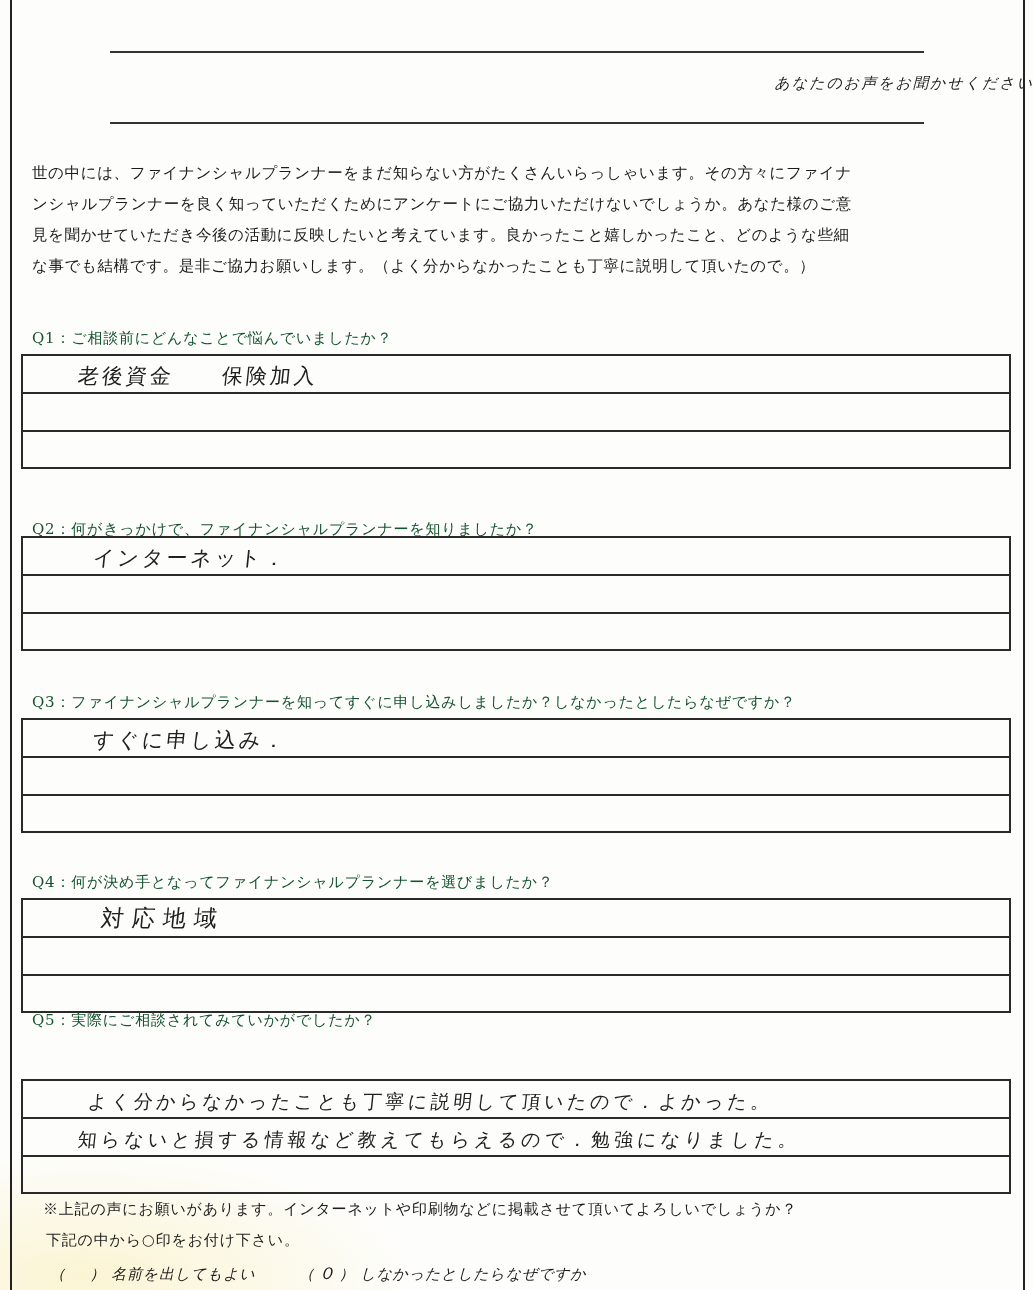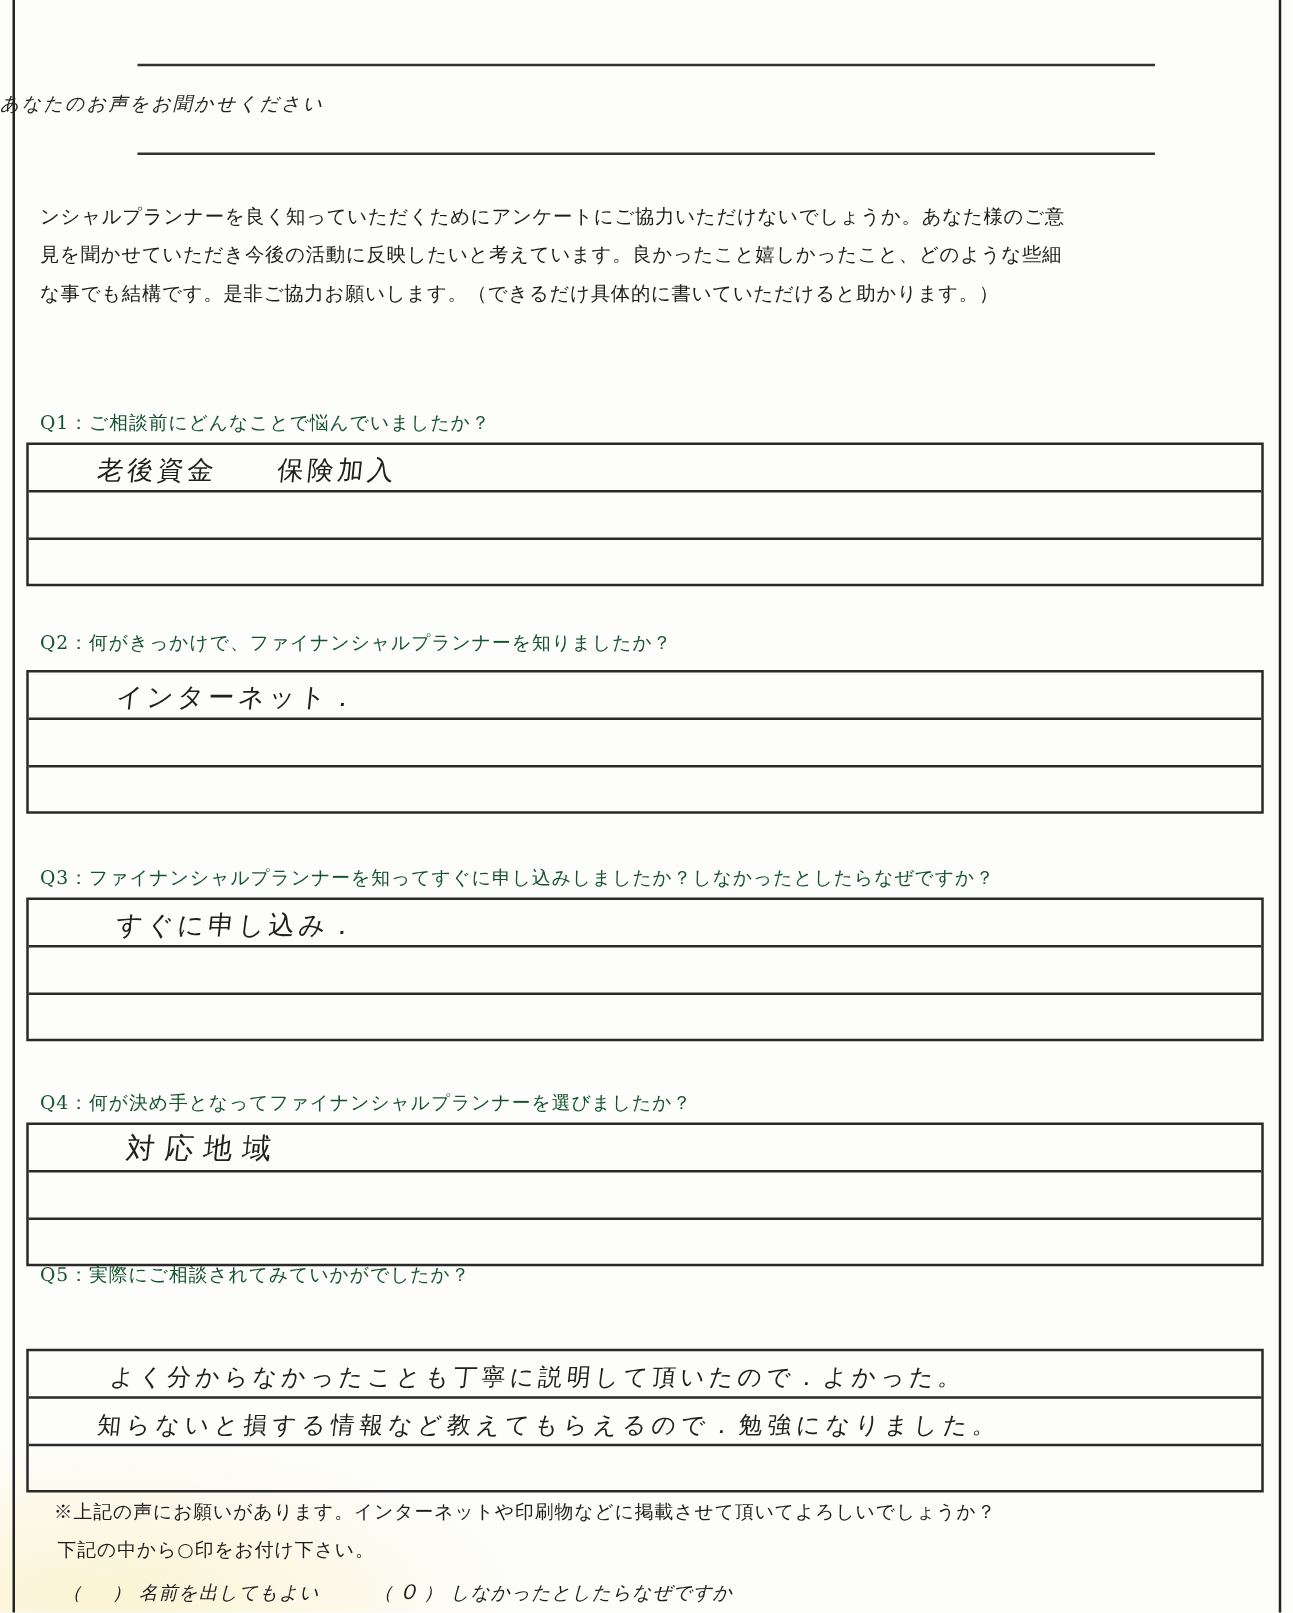--- a/index.html
+++ b/index.html
@@ -11,21 +11,21 @@
   }
   .tint {
     position:absolute; left:0; top:1150px; width:420px; height:140px;
     background:radial-gradient(ellipse at 20% 90%, rgba(250,240,190,0.65), rgba(253,253,251,0) 70%);
     pointer-events:none;
   }
   .outer-left { position:absolute; left:10px; top:0; width:2px; height:1290px; background:#222; }
   .outer-right { position:absolute; left:1023px; top:0; width:2px; height:1290px; background:#222; }
   .rule { position:absolute; left:110px; width:814px; height:2px; background:#333; }
   .title {
-    position:absolute; top:74px; left:0; width:1034px; text-align:left;
+    position:absolute; top:74px; left:0; width:1034px; text-align:right;
     font-size:15px; font-style:italic; letter-spacing:2px; color:#222;
   }
   .intro {
     position:absolute; left:32px; top:158px; width:975px;
     font-size:15.5px; line-height:31px; letter-spacing:0.6px; color:#1c1c1c;
   }
   .intro p { margin:0; white-space:nowrap; }
   .q-label {
     position:absolute; left:32px; font-size:15px; letter-spacing:0.8px; color:#14532d;
   }
@@ -59,39 +59,40 @@
 
 <div class="tint"></div>
 <div class="outer-left"></div>
 <div class="outer-right"></div>
 
 <div class="rule" style="top:51px;"></div>
 <div class="title">あなたのお声をお聞かせください</div>
 <div class="rule" style="top:122px;"></div>
 
 <div class="intro">
+  <p>世の中には、ファイナンシャルプランナーをまだ知らない方がたくさんいらっしゃいます。その方々にファイナ</p>
   <p>ンシャルプランナーを良く知っていただくためにアンケートにご協力いただけないでしょうか。あなた様のご意</p>
   <p>見を聞かせていただき今後の活動に反映したいと考えています。良かったこと嬉しかったこと、どのような些細</p>
-  <p>な事でも結構です。是非ご協力お願いします。（できるだけ具体的に書いていただけると助かります。）</p>
+  <p>な事でも結構です。是非ご協力お願いします。（よく分からなかったことも丁寧に説明して頂いたので。）</p>
 </div>
 
 <div class="q-label" style="top:329px;">Q1：ご相談前にどんなことで悩んでいましたか？</div>
 <div class="box" style="top:354px;">
   <div class="row" style="top:0;">
       <span class="ans" style="left:55px;">老後資金　　保険加入</span>
     </div>
   <div class="row" style="top:38px;">
       <span class="ans" style="left:55px;"></span>
     </div>
   <div class="row" style="top:76px;">
       <span class="ans" style="left:55px;"></span>
     </div>
 </div>
 
-<div class="q-label" style="top:505px;text-align:center;">Q2：何がきっかけで、ファイナンシャルプランナーを知りましたか？</div>
+<div class="q-label" style="top:520px;text-align:center;">Q2：何がきっかけで、ファイナンシャルプランナーを知りましたか？</div>
 <div class="box" style="top:536px;">
   <div class="row" style="top:0;">
       <span class="ans" style="left:70px;">インターネット．</span>
     </div>
   <div class="row" style="top:38px;">
       <span class="ans" style="left:70px;"></span>
     </div>
   <div class="row" style="top:76px;">
       <span class="ans" style="left:70px;"></span>
     </div>

